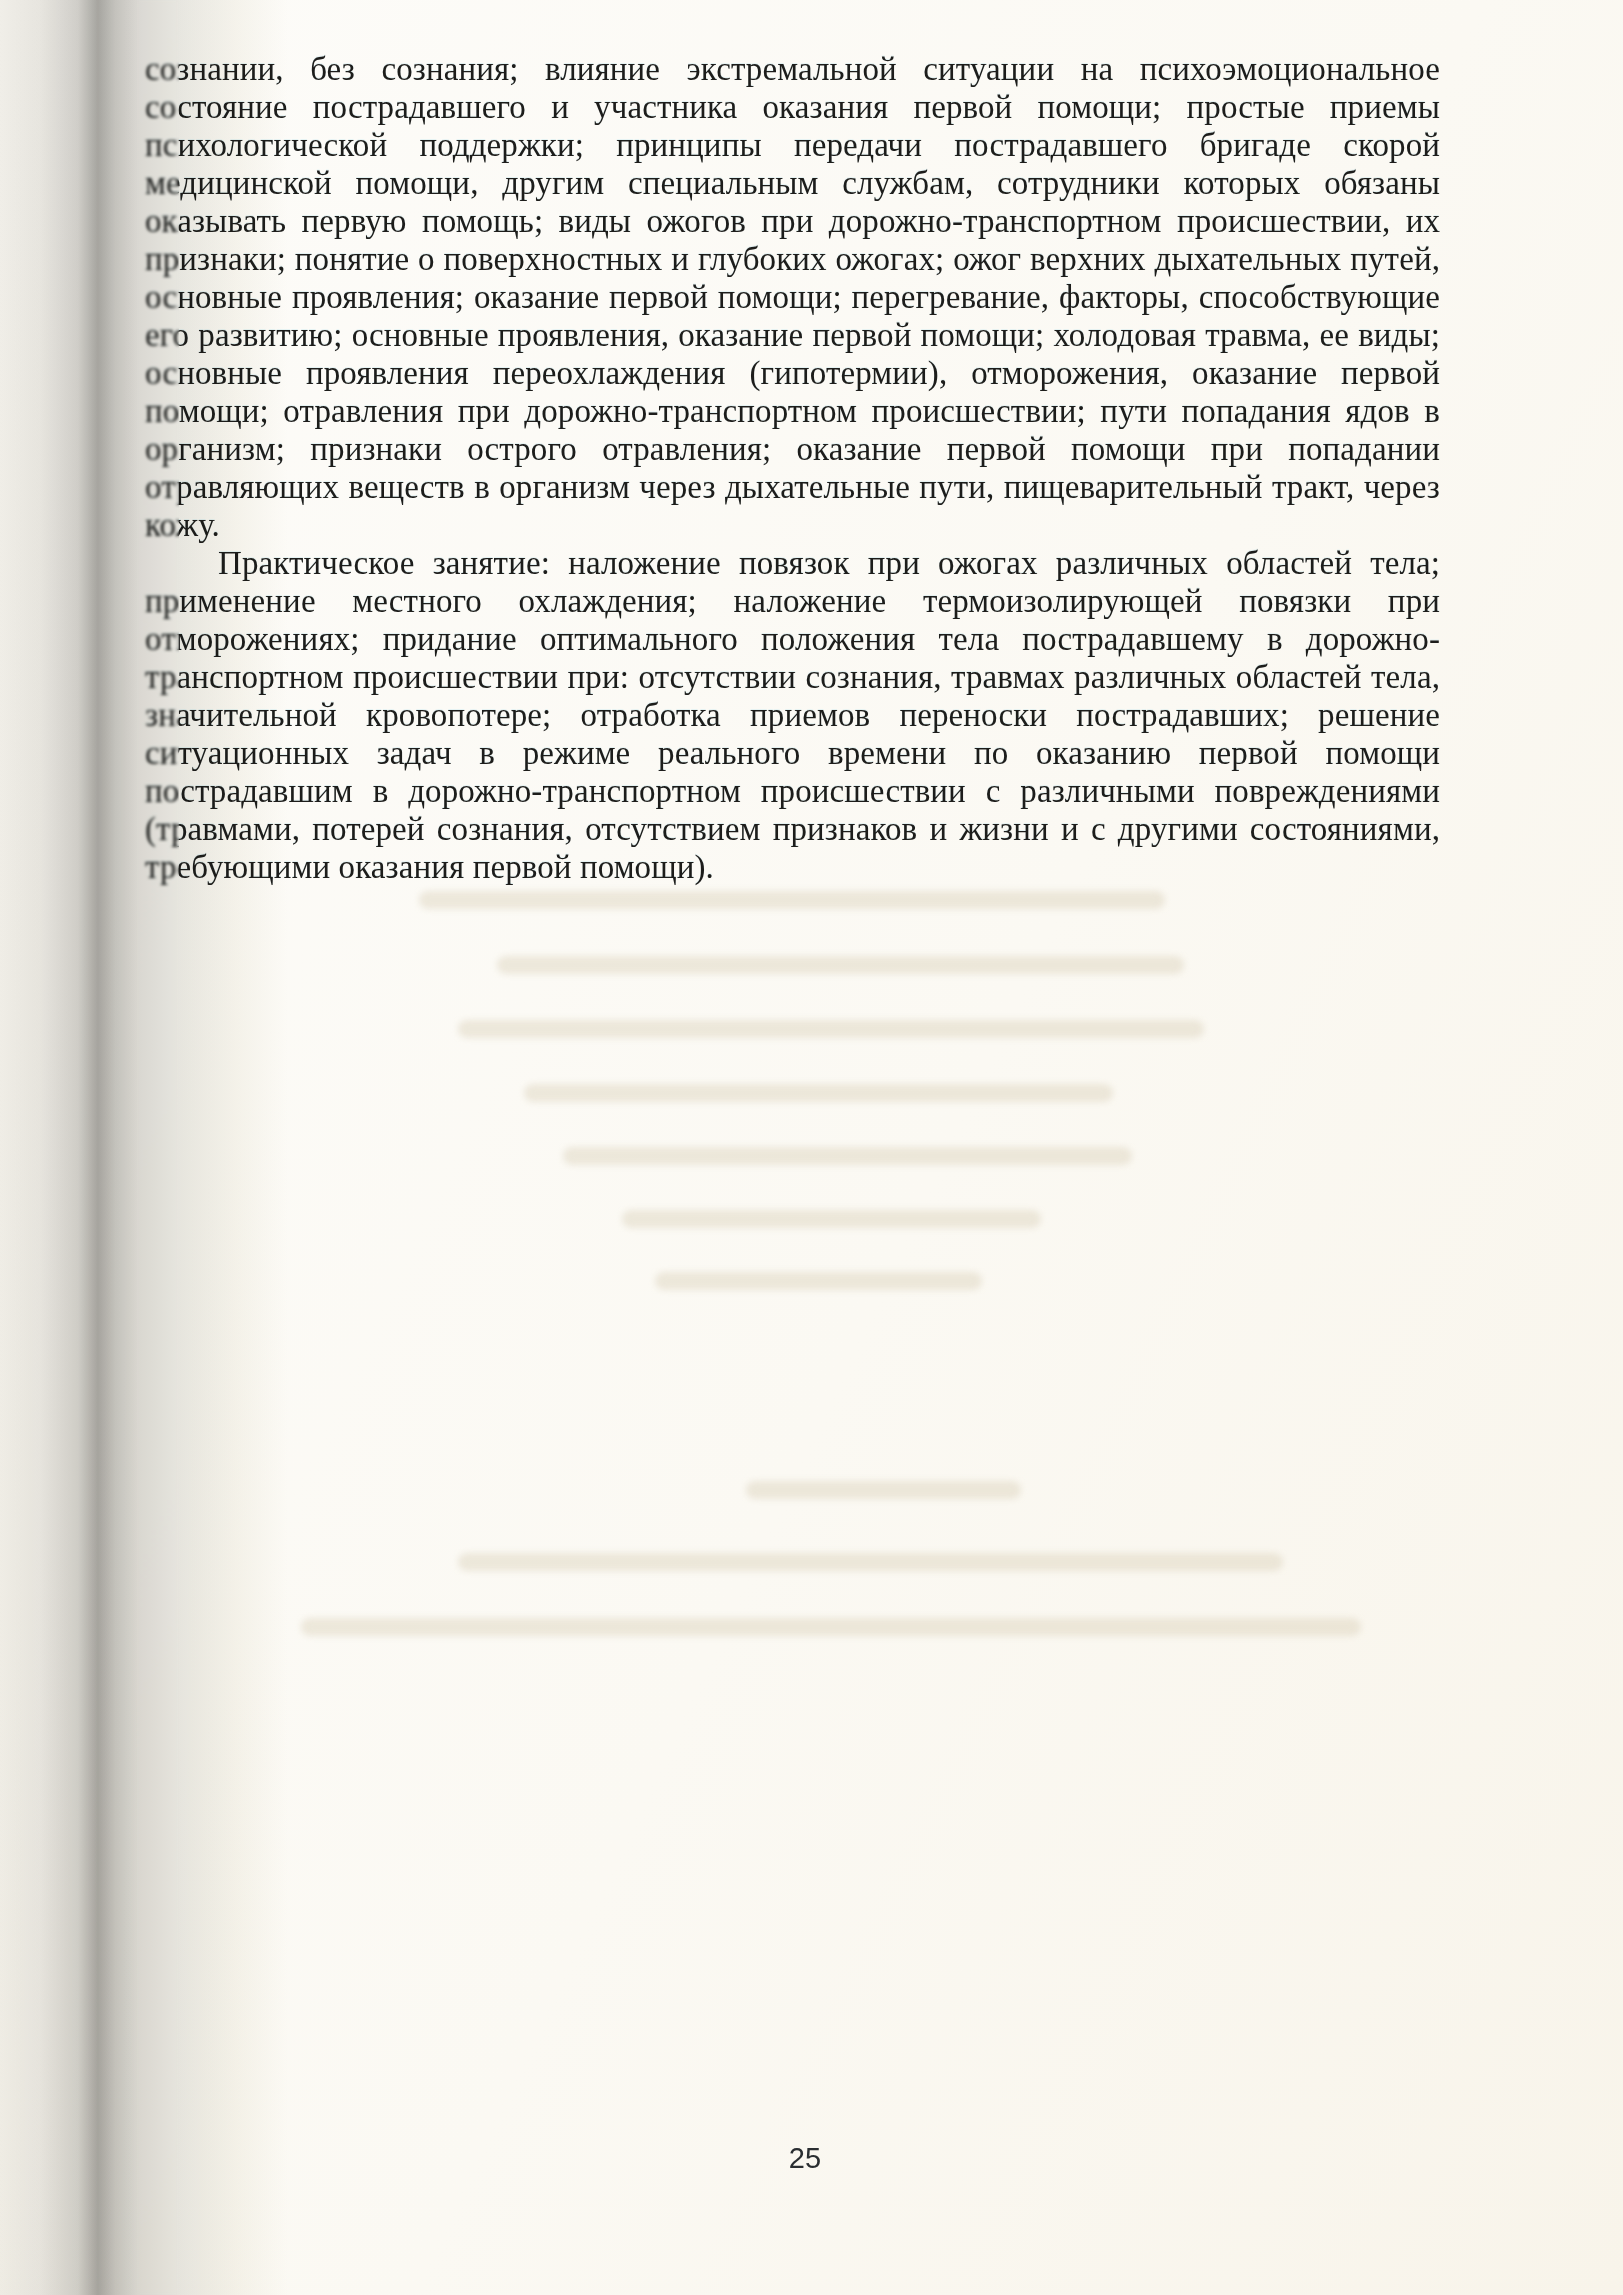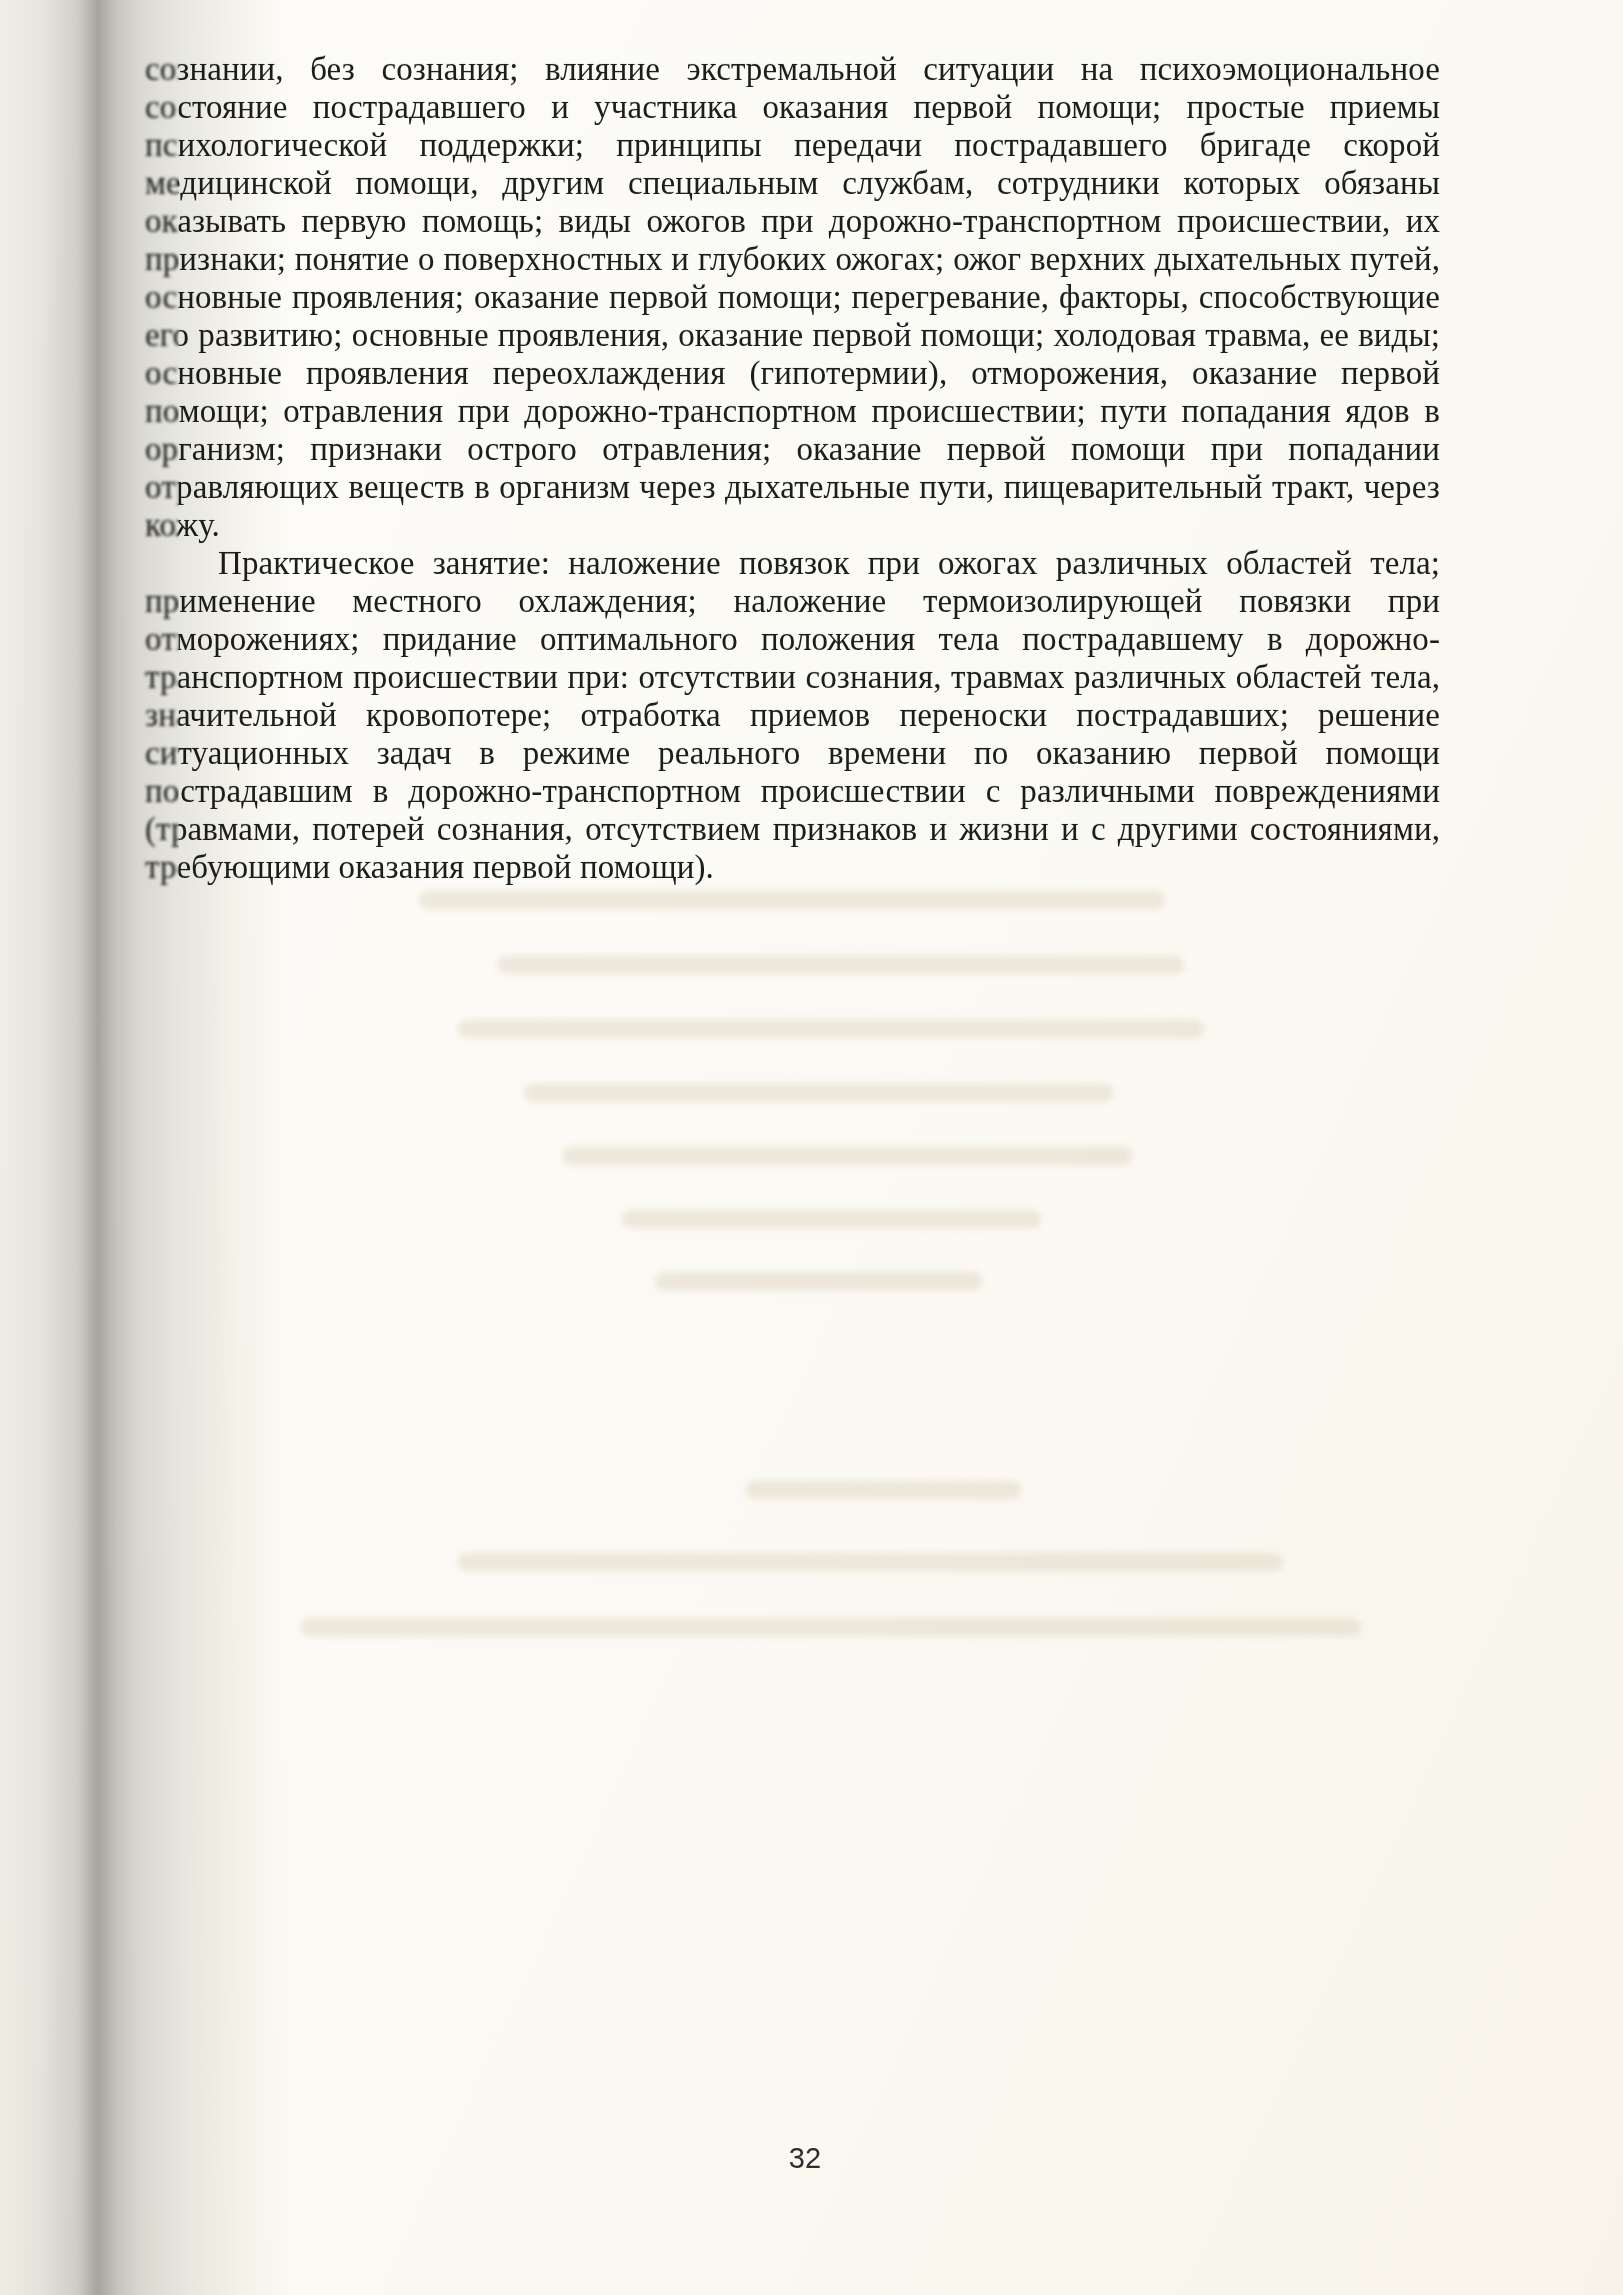--- a/index.html
+++ b/index.html
@@ -98,19 +98,19 @@
   <div class="ghost" style="top:1272px; left:655px; width:327px;"></div>
   <div class="ghost" style="top:1481px; left:746px; width:275px;"></div>
   <div class="ghost" style="top:1553px; left:458px;  width:825px;"></div>
   <div class="ghost" style="top:1618px; left:301px;  width:1060px;"></div>
 
   <main class="text-block">
     <p>сознании, без сознания; влияние экстремальной ситуации на психоэмоциональное состояние пострадавшего и участника оказания первой помощи; простые приемы психологической поддержки; принципы передачи пострадавшего бригаде скорой медицинской помощи, другим специальным службам, сотрудники которых обязаны оказывать первую помощь; виды ожогов при дорожно-транспортном происшествии, их признаки; понятие о поверхностных и глубоких ожогах; ожог верхних дыхательных путей, основные проявления; оказание первой помощи; перегревание, факторы, способствующие его развитию; основные проявления, оказание первой помощи; холодовая травма, ее виды; основные проявления переохлаждения (гипотермии), отморожения, оказание первой помощи; отравления при дорожно-транспортном происшествии; пути попадания ядов в организм; признаки острого отравления; оказание первой помощи при попадании отравляющих веществ в организм через дыхательные пути, пищеварительный тракт, через кожу.</p>
     <p class="indent">Практическое занятие: наложение повязок при ожогах различных областей тела; применение местного охлаждения; наложение термоизолирующей повязки при отморожениях; придание оптимального положения тела пострадавшему в дорожно-транспортном происшествии при: отсутствии сознания, травмах различных областей тела, значительной кровопотере; отработка приемов переноски пострадавших; решение ситуационных задач в режиме реального времени по оказанию первой помощи пострадавшим в дорожно-транспортном происшествии с различными повреждениями (травмами, потерей сознания, отсутствием признаков и жизни и с другими состояниями, требующими оказания первой помощи).</p>
   </main>
 
-  <div class="page-number">32</div>
+  <div class="page-number">25</div>
 
   <div class="binding-smear"></div>
   <div class="binding-shadow"></div>
 
 </div>
 
 
 </body></html>

